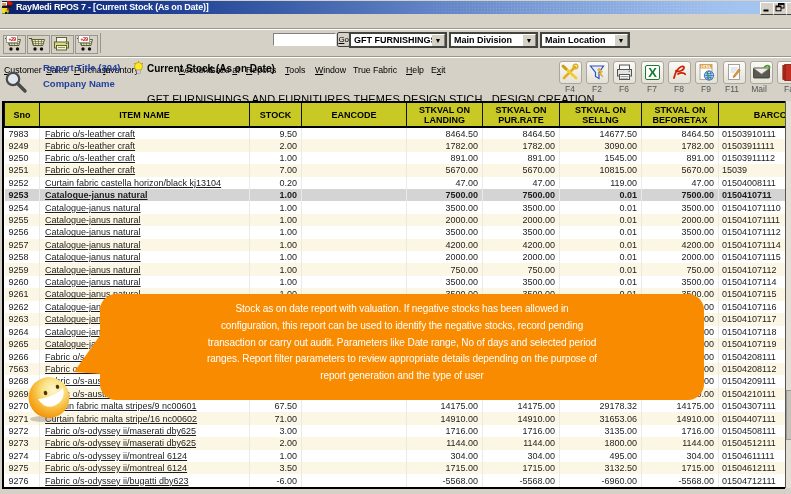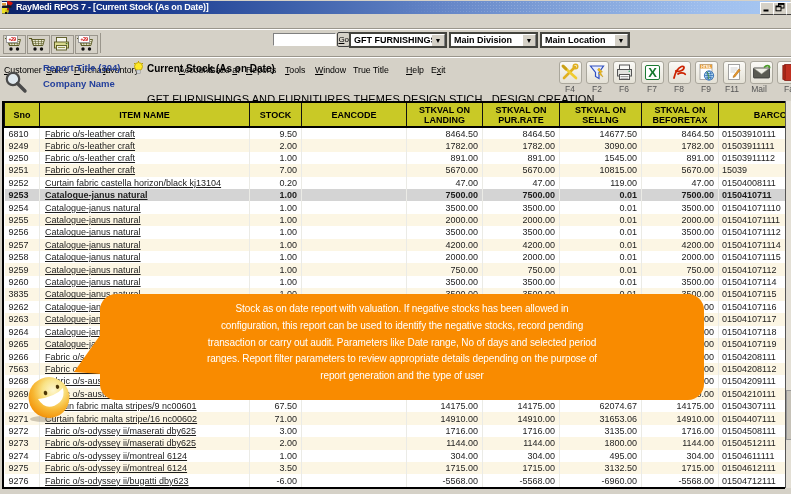--- a/index.html
+++ b/index.html
@@ -73,21 +73,21 @@
 
 <span class="abs mi" style="left:4px"><u>C</u>ustomer</span>
 <span class="abs mi" style="left:46px"><u>S</u>ales</span>
 <span class="abs mi" style="left:74px"><u>P</u>urchase</span>
 <span class="abs mi" style="left:103px"><u>I</u>nventory</span>
 <span class="abs mi" style="left:179px"><u>A</u>ccounts</span>
 <span class="abs mi" style="left:209px">Gaze <u>a</u>t</span>
 <span class="abs mi" style="left:246px"><u>R</u>eports</span>
 <span class="abs mi" style="left:285px"><u>T</u>ools</span>
 <span class="abs mi" style="left:315px"><u>W</u>indow</span>
-<span class="abs mi" style="left:353px">True Title</span>
+<span class="abs mi" style="left:353px">True Fabric</span>
 <span class="abs mi" style="left:406px"><u>H</u>elp</span>
 <span class="abs mi" style="left:431px">E<u>x</u>it</span>
 <div class="abs" style="left:0;top:28px;width:791px;height:1px;background:#9a968c"></div>
 <div class="abs" style="left:0;top:29px;width:791px;height:1px;background:#fff"></div>
 
 <div class="abs cartbtn" style="left:3px"><svg width="19" height="16" viewBox="0 0 19 16">
       <path d="M1 2.5 L3.5 2.5 L5.5 9.5 L15 9.5" fill="none" stroke="#55551e" stroke-width="1.1"></path>
       <polygon points="4,3.5 16.5,3.5 14.8,9.5 5.6,9.5" fill="#efefd8" stroke="#55551e" stroke-width="0.9"></polygon>
       <path d="M7 3.5 L8 9.5 M10.3 3.5 L10.6 9.5 M13.6 3.5 L13.2 9.5 M4.7 5.6 L15.9 5.6 M5.2 7.6 L15.3 7.6" stroke="#55551e" stroke-width="0.6"></path>
       <circle cx="7" cy="13" r="1.7" fill="#111"></circle>
@@ -223,21 +223,21 @@
           <th>EANCODE</th>
           <th>STKVAL ON<br>LANDING</th>
           <th>STKVAL ON<br>PUR.RATE</th>
           <th>STKVAL ON<br>SELLNG</th>
           <th>STKVAL ON<br>BEFORETAX</th>
           <th>BARCODE</th>
 </tr>
       </thead>
 <tbody>
 <tr class="w">
-          <td class="sno">6810</td>
+          <td class="sno">7983</td>
           <td class="nm">Fabric o/s-leather craft</td>
           <td class="num">9.50</td>
           <td></td>
           <td class="num">8464.50</td>
           <td class="num">8464.50</td>
           <td class="num">14677.50</td>
           <td class="num">8464.50</td>
           <td class="bc">01503910111</td>
         </tr>
 <tr class="c">
@@ -366,21 +366,21 @@
           <td class="nm">Catalogue-janus natural</td>
           <td class="num">1.00</td>
           <td></td>
           <td class="num">3500.00</td>
           <td class="num">3500.00</td>
           <td class="num">0.01</td>
           <td class="num">3500.00</td>
           <td class="bc">01504107114</td>
         </tr>
 <tr class="c">
-          <td class="sno">3835</td>
+          <td class="sno">9261</td>
           <td class="nm">Catalogue-janus natural</td>
           <td class="num">1.00</td>
           <td></td>
           <td class="num">3500.00</td>
           <td class="num">3500.00</td>
           <td class="num">0.01</td>
           <td class="num">3500.00</td>
           <td class="bc">01504107115</td>
         </tr>
 <tr class="w">
@@ -471,21 +471,21 @@
           <td class="num">3500.00</td>
           <td class="bc">01504210111</td>
         </tr>
 <tr class="w">
           <td class="sno">9270</td>
           <td class="nm">Curtain fabric malta stripes/9 nc00601</td>
           <td class="num">67.50</td>
           <td></td>
           <td class="num">14175.00</td>
           <td class="num">14175.00</td>
-          <td class="num">62074.67</td>
+          <td class="num">29178.32</td>
           <td class="num">14175.00</td>
           <td class="bc">01504307111</td>
         </tr>
 <tr class="c">
           <td class="sno">9271</td>
           <td class="nm">Curtain fabric malta stripe/16 nc00602</td>
           <td class="num">71.00</td>
           <td></td>
           <td class="num">14910.00</td>
           <td class="num">14910.00</td>

